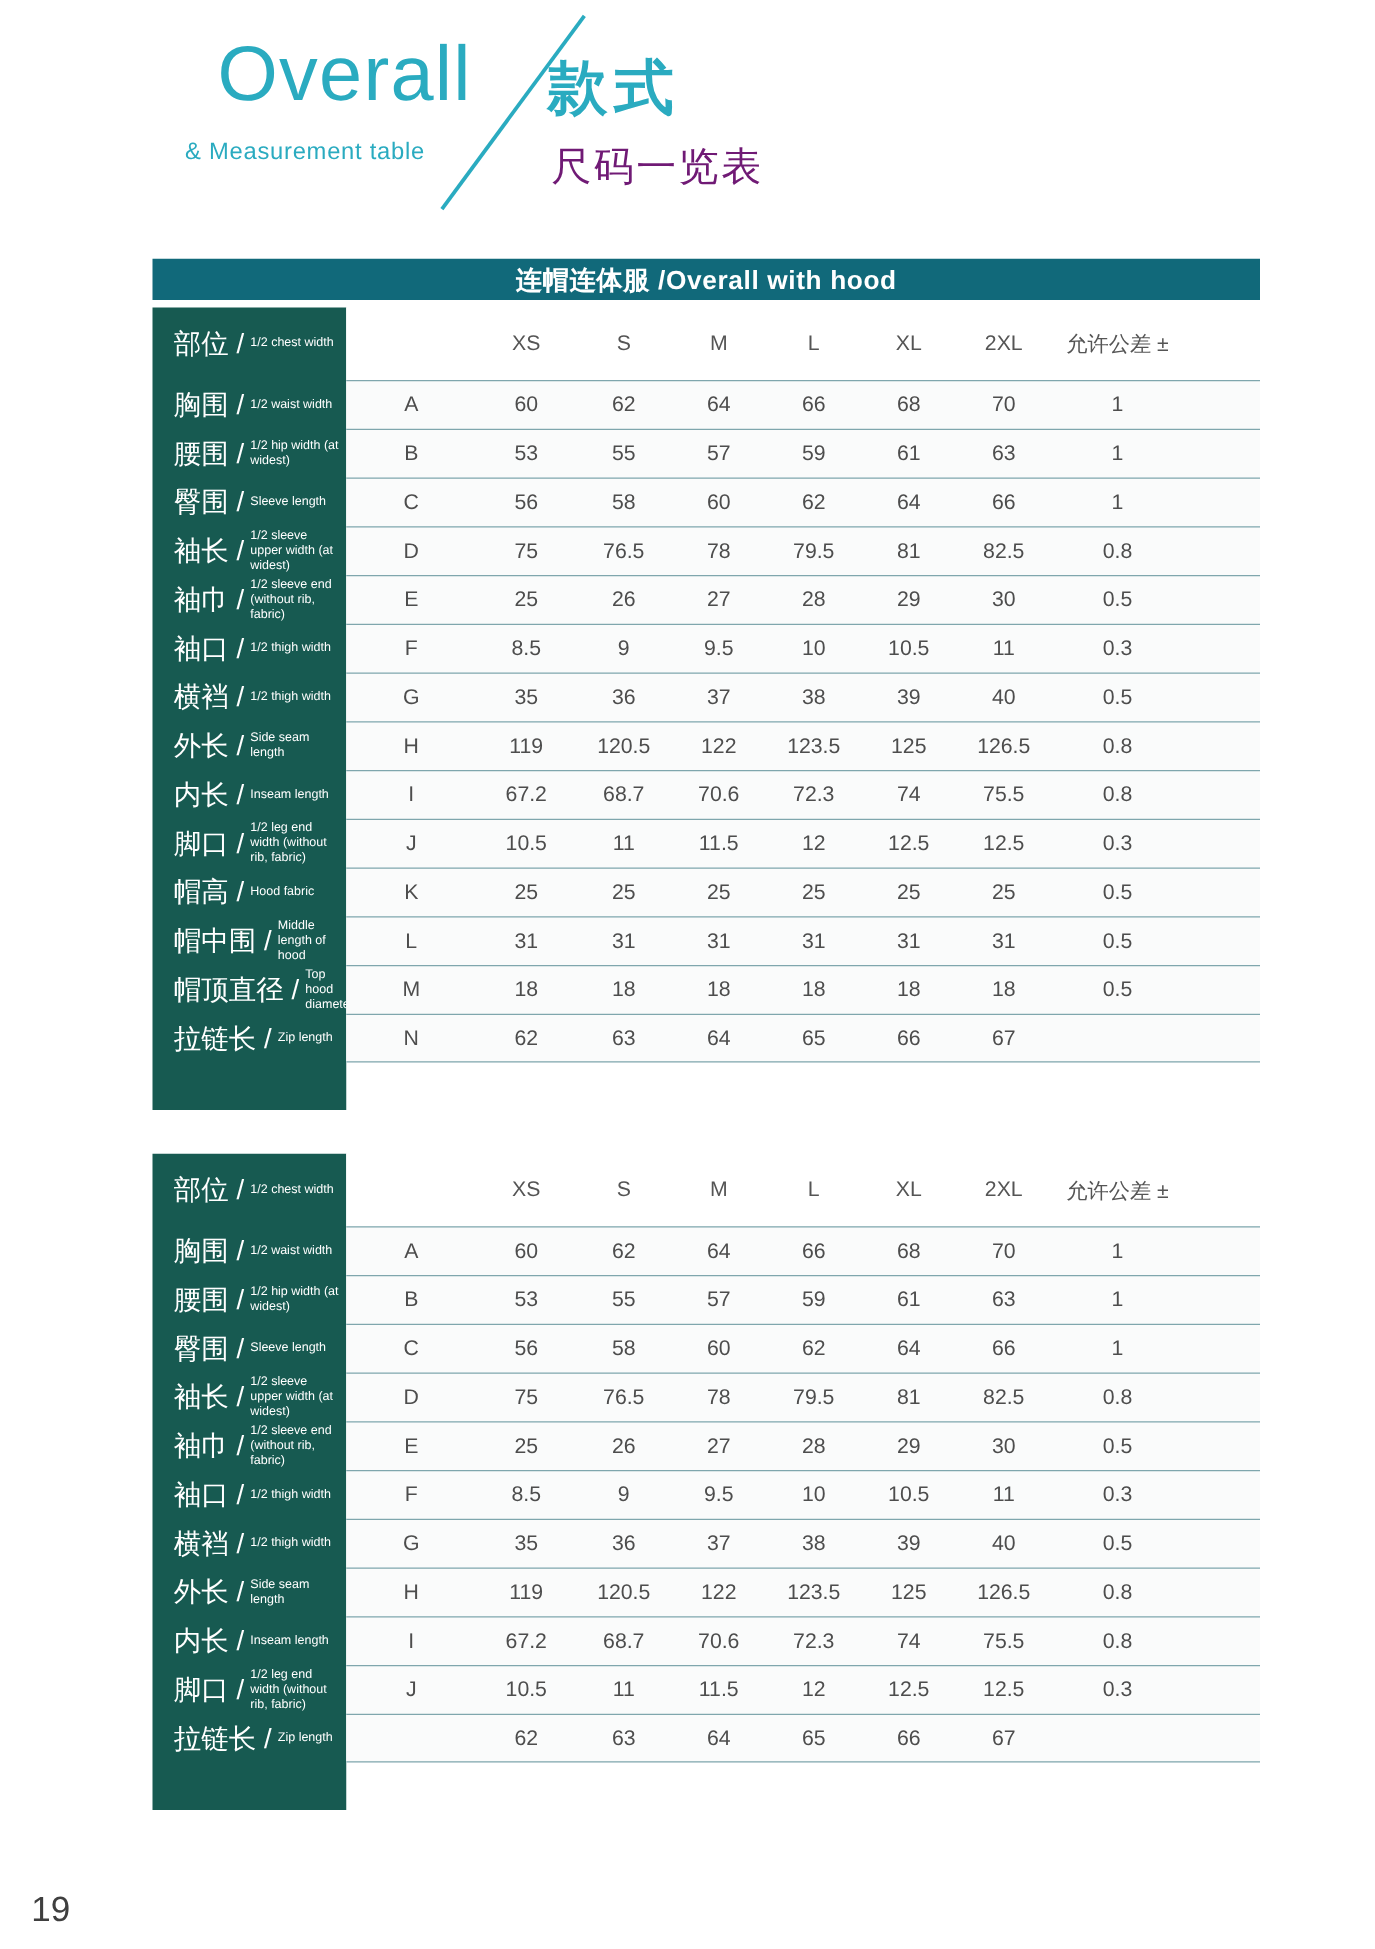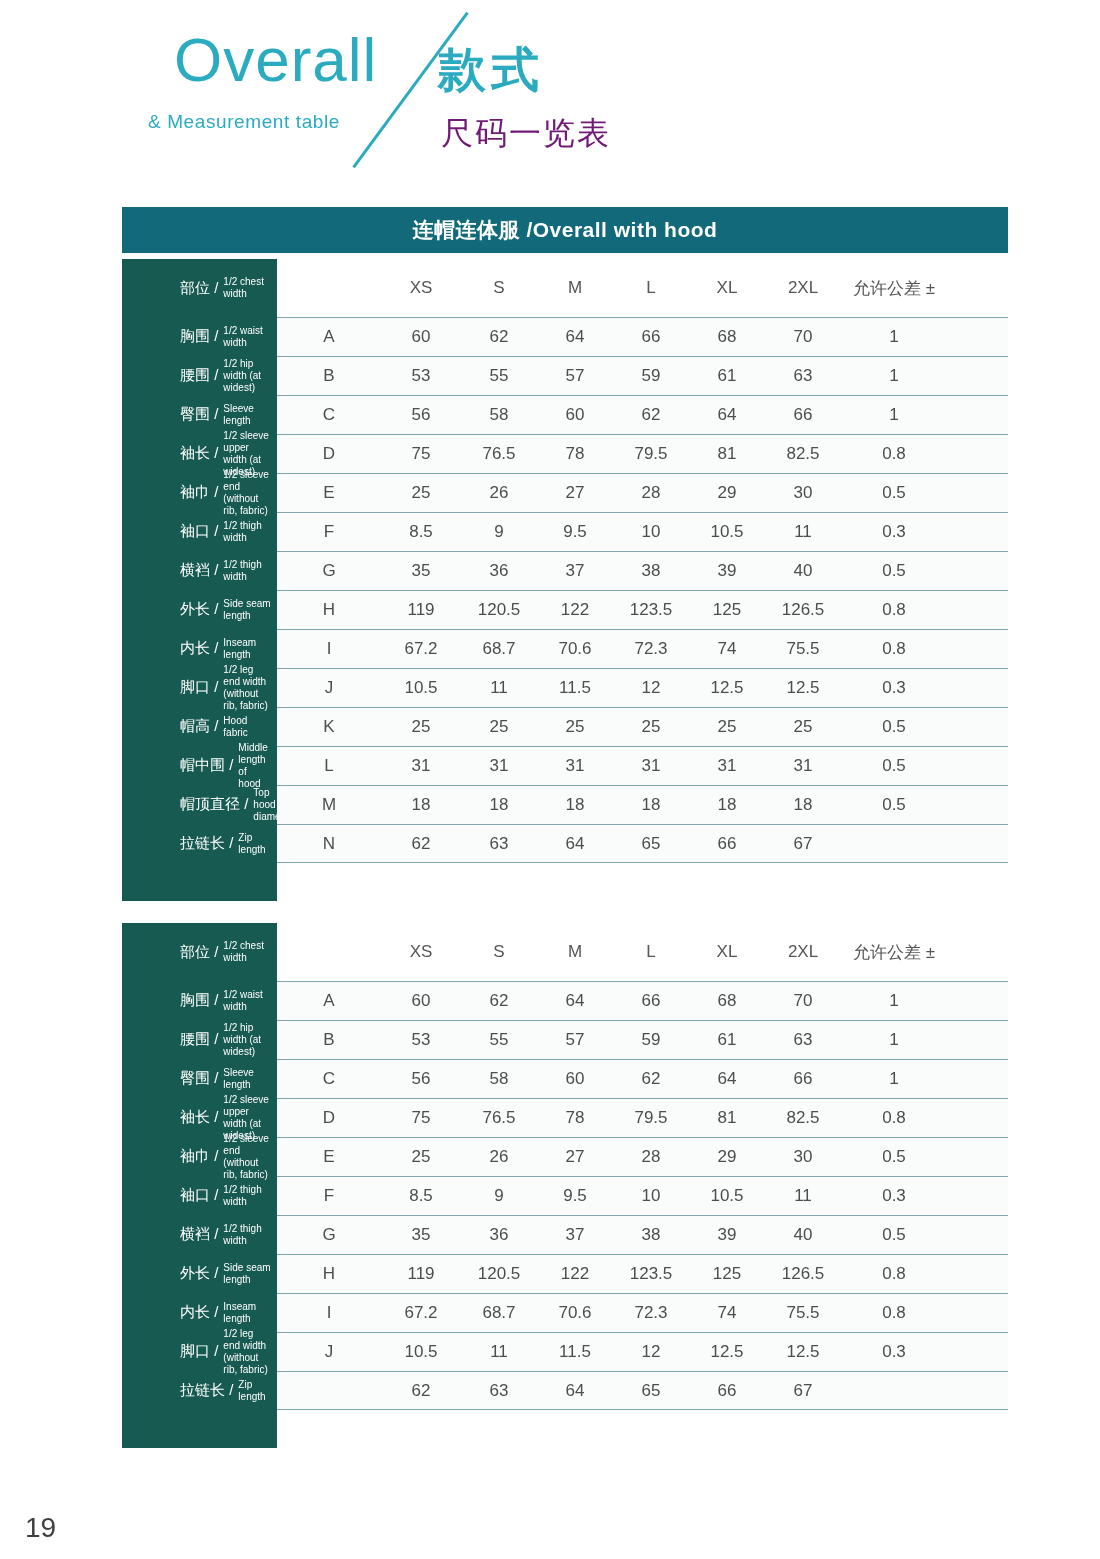--- a/index.html
+++ b/index.html
@@ -31,36 +31,36 @@
     position:absolute; left:441px; top:112px;
     font-size:32px; color:#701a75; letter-spacing:2px;
   }
 
   
   .size-table { position:absolute; left:122px; width:886px; }
   #table1 { top:207px; }
   #table2 { top:917px; }
 
   .table-title {
-    height:46px; background:#11697a; color:#ffffff;
+    height:33px; background:#11697a; color:#ffffff;
     font-weight:bold; font-size:21px; letter-spacing:0.5px;
     display:flex; align-items:center; justify-content:center;
   }
   .table-body { display:flex; margin-top:6px; }
 
   .sidebar {
     width:155px; background:#175a51; color:#ffffff;
     padding-bottom:38px; flex:none;
   }
   .sidebar-item {
     height:39px; display:flex; align-items:center;
     padding:0 6px 0 17px; gap:5px; overflow:visible;
   }
   .sidebar-item:first-of-type { height:58px; }
-  .sidebar-item .zh { font-size:15px; white-space:nowrap;margin-left:41px; }
+  .sidebar-item .zh { font-size:22px; white-space:nowrap; }
   .sidebar-item .en { font-size:10px; line-height:12px; }
 
   .data-area { flex:1; }
   .grid-row {
     display:grid;
     grid-template-columns:104px 80px 76px 76px 76px 76px 76px 106px;
     height:39px; align-items:center; text-align:center;
     background:#fafbfb; color:#4d4d4d; font-size:17px;
   }
   .grid-row.header {

